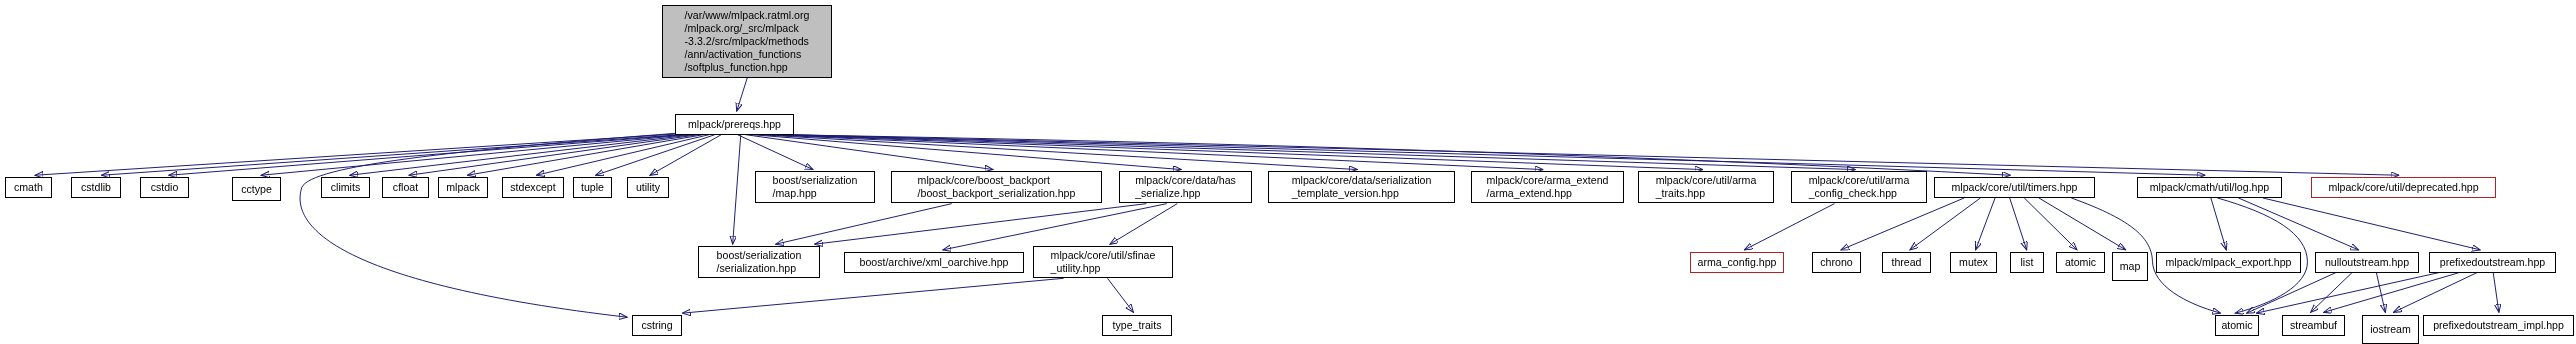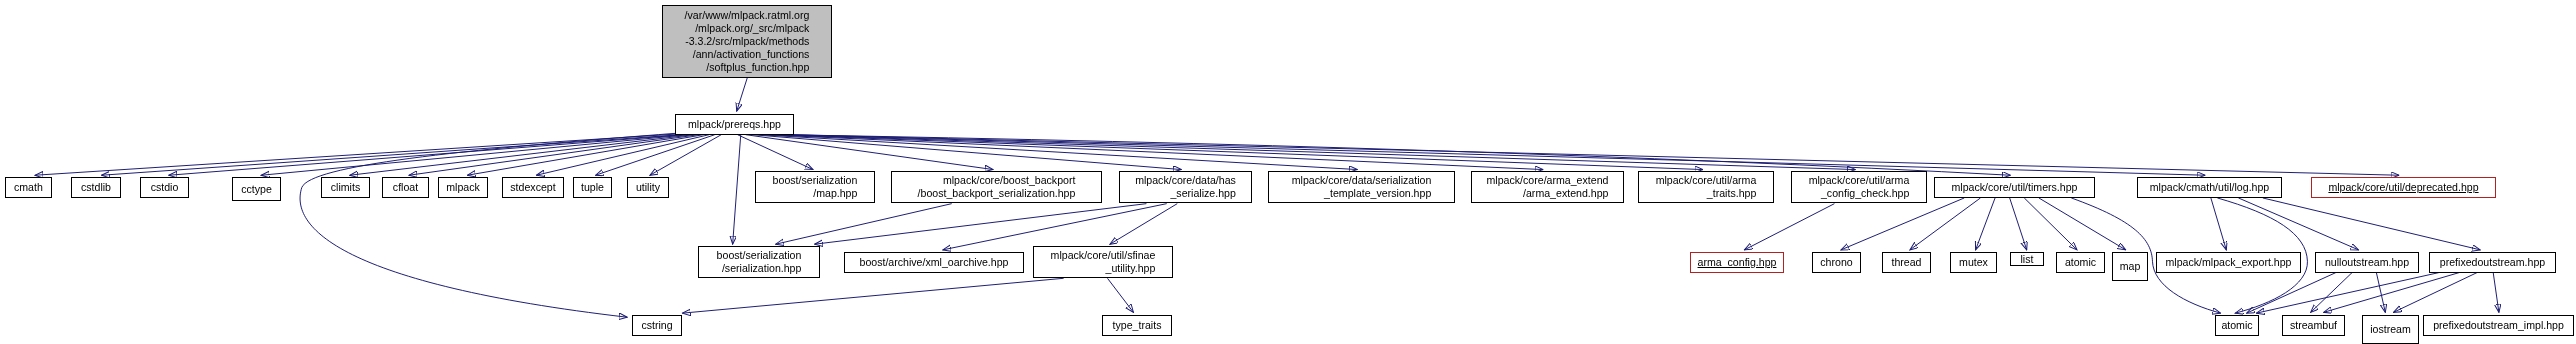--- a/index.html
+++ b/index.html
@@ -14,30 +14,30 @@
   .edges{position:absolute;left:0;top:0;width:2576px;height:344px;}
   .edges path{fill:none;stroke:#191970;stroke-width:1.2px;}
   .node{
     position:absolute;
     box-sizing:border-box;
     border:0.8px solid #000000;
     background:#ffffff;
     color:#000000;
     font-size:10.6px;
     line-height:13px;
-    text-align:right;
+    text-align:left;
     display:flex;
     align-items:center;
     justify-content:center;
     white-space:pre-line;
     padding:0.8px 2.4px;
     z-index:2;
   }
   .node.current{background:#bfbfbf;}
-  .node.truncated{border-color:#b22222;text-decoration:underline;}
+  .node.truncated{border-color:#b22222;}
 </style>
 </head>
 <body>
 
 <div class="canvas">
 
   <svg class="edges" viewBox="0 0 3173 424" xmlns="http://www.w3.org/2000/svg">
     <defs>
       <marker id="arrow" markerWidth="11" markerHeight="9" refX="10" refY="4" orient="auto" markerUnits="userSpaceOnUse">
         <path d="M0,0 L10,4 L0,8 z" fill="#191970" stroke="none"></path>
@@ -131,21 +131,21 @@
 
   <div class="node" style="left:698px;top:246px;width:122px;height:32px">boost/serialization
 /serialization.hpp</div>
   <div class="node" style="left:1033px;top:246px;width:140px;height:32px">mlpack/core/util/sfinae
 _utility.hpp</div>
   <div class="node" style="left:844px;top:252px;width:180px;height:21px">boost/archive/xml_oarchive.hpp</div>
   <div class="node truncated" style="left:1690px;top:252px;width:94px;height:21px">arma_config.hpp</div>
   <div class="node" style="left:1812px;top:252px;width:49px;height:21px">chrono</div>
   <div class="node" style="left:1882px;top:252px;width:49px;height:21px">thread</div>
   <div class="node" style="left:1950px;top:252px;width:47px;height:21px">mutex</div>
-  <div class="node" style="left:2010px;top:252px;width:34px;height:14px">list</div>
+  <div class="node" style="left:2010px;top:252px;width:34px;height:21px">list</div>
   <div class="node" style="left:2056px;top:252px;width:49px;height:21px">atomic</div>
   <div class="node" style="left:2112px;top:252px;width:36px;height:29px">map</div>
   <div class="node" style="left:2156px;top:252px;width:145px;height:21px">mlpack/mlpack_export.hpp</div>
   <div class="node" style="left:2315px;top:252px;width:104px;height:21px">nulloutstream.hpp</div>
   <div class="node" style="left:2429px;top:252px;width:127px;height:21px">prefixedoutstream.hpp</div>
 
   <div class="node" style="left:632px;top:315px;width:50px;height:21px">cstring</div>
   <div class="node" style="left:1102px;top:315px;width:70px;height:21px">type_traits</div>
   <div class="node" style="left:2215px;top:315px;width:44px;height:21px">atomic</div>
   <div class="node" style="left:2282px;top:315px;width:63px;height:21px">streambuf</div>

